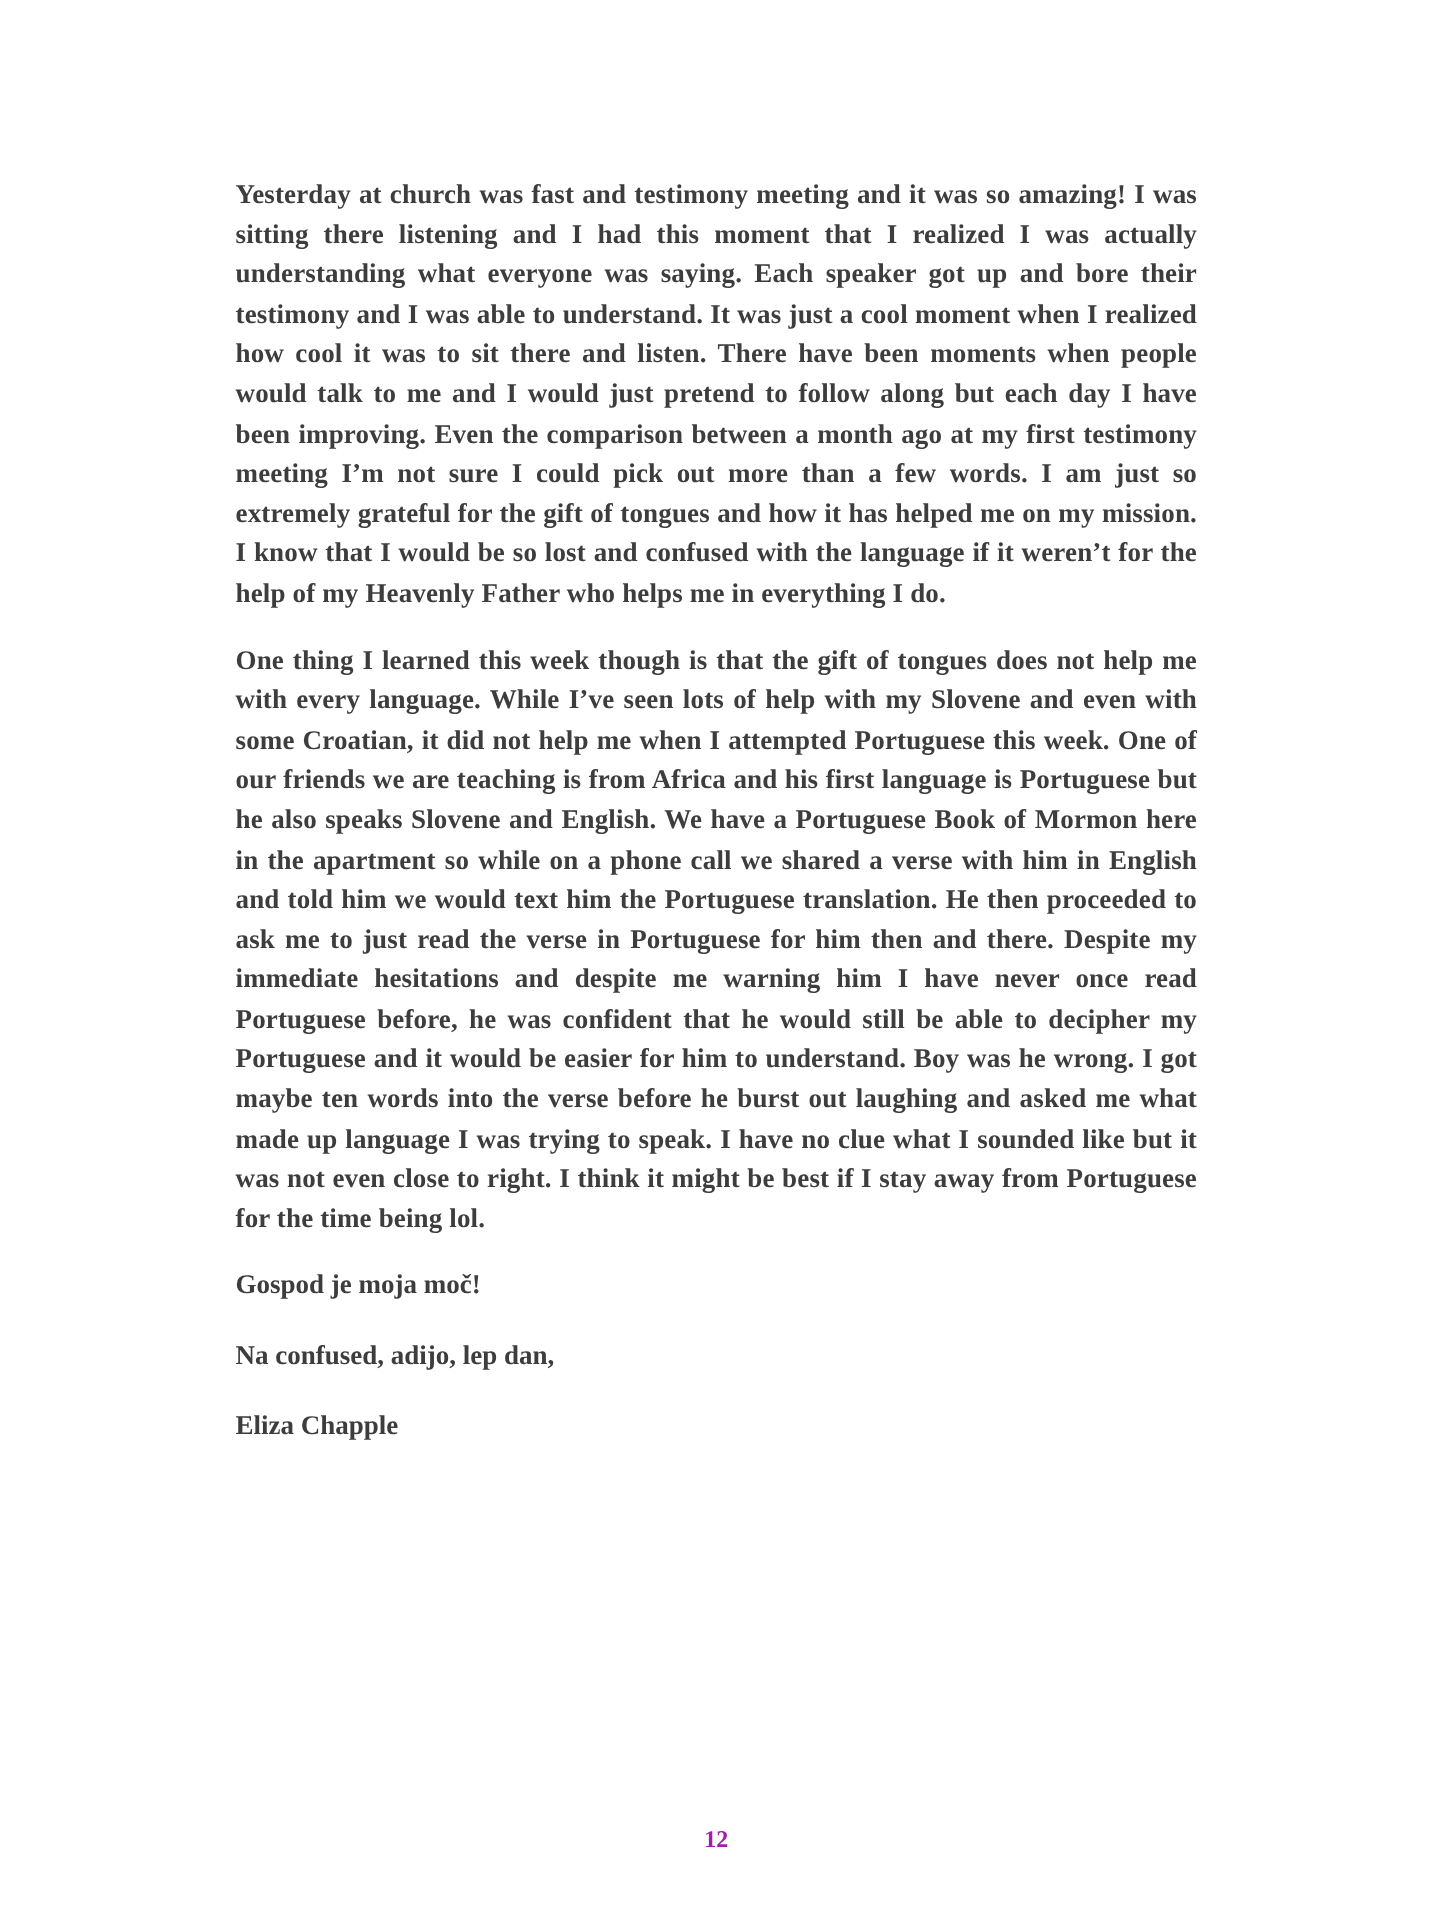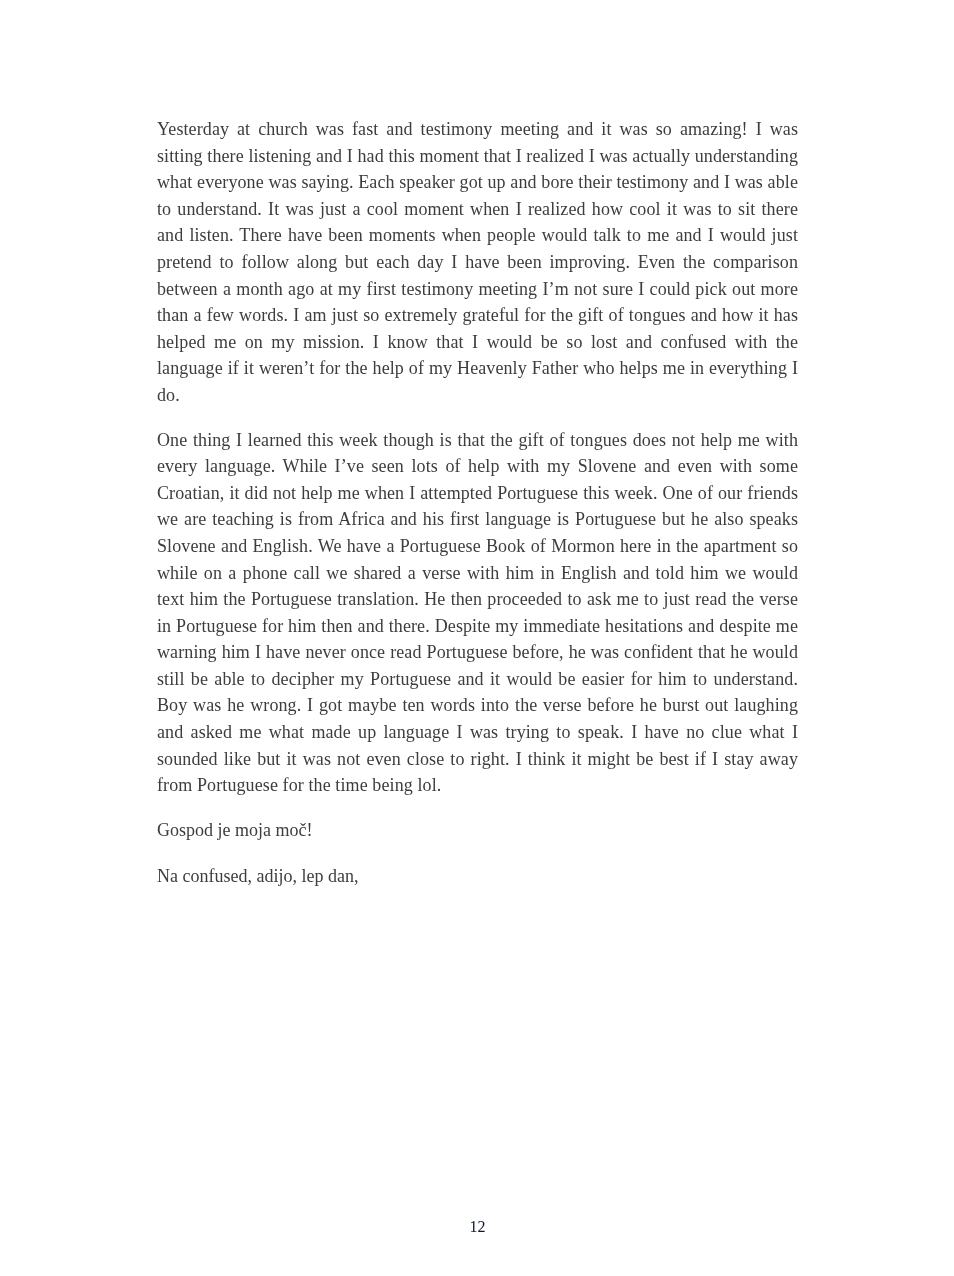--- a/index.html
+++ b/index.html
@@ -6,20 +6,21 @@
   html, body {
     background: #ffffff;
     font-family: "Liberation Serif", "DejaVu Serif", serif;
   }
   .page {
     position: relative;
     width: 954px;
     height: 1276px;
     background: #ffffff;
     overflow: hidden;
+    font-weight: bold;
   }
   .content {
     position: absolute;
     left: 157px;
     top: 116px;
     width: 641px;
   }
   .body-paragraph {
     font-size: 18px;
     line-height: 26.6px;
@@ -39,31 +40,32 @@
   }
   .page-footer {
     position: absolute;
     left: 157px;
     width: 641px;
     top: 1218px;
     text-align: center;
   }
   .page-number {
     font-size: 16px;
-    color: #0f172a;
+    color: #a21caf;
   }
 </style>
 </head>
 <body>
 
 <div class="page">
   <div class="content">
     <p class="body-paragraph">Yesterday at church was fast and testimony meeting and it was so amazing! I was sitting there listening and I had this moment that I realized I was actually understanding what everyone was saying. Each speaker got up and bore their testimony and I was able to understand. It was just a cool moment when I realized how cool it was to sit there and listen. There have been moments when people would talk to me and I would just pretend to follow along but each day I have been improving. Even the comparison between a month ago at my first testimony meeting I’m not sure I could pick out more than a few words. I am just so extremely grateful for the gift of tongues and how it has helped me on my mission. I know that I would be so lost and confused with the language if it weren’t for the help of my Heavenly Father who helps me in everything I do.</p>
     <p class="body-paragraph">One thing I learned this week though is that the gift of tongues does not help me with every language. While I’ve seen lots of help with my Slovene and even with some Croatian, it did not help me when I attempted Portuguese this week. One of our friends we are teaching is from Africa and his first language is Portuguese but he also speaks Slovene and English. We have a Portuguese Book of Mormon here in the apartment so while on a phone call we shared a verse with him in English and told him we would text him the Portuguese translation. He then proceeded to ask me to just read the verse in Portuguese for him then and there. Despite my immediate hesitations and despite me warning him I have never once read Portuguese before, he was confident that he would still be able to decipher my Portuguese and it would be easier for him to understand. Boy was he wrong. I got maybe ten words into the verse before he burst out laughing and asked me what made up language I was trying to speak. I have no clue what I sounded like but it was not even close to right. I think it might be best if I stay away from Portuguese for the time being lol.</p>
     <div class="closing-block">
       <p class="closing-line">Gospod je moja moč!</p>
       <p class="closing-line">Na confused, adijo, lep dan,</p>
+      <p class="closing-line">Eliza Chapple</p>
     </div>
   </div>
   <div class="page-footer">
     <span class="page-number">12</span>
   </div>
 </div>
 
 </body></html>

